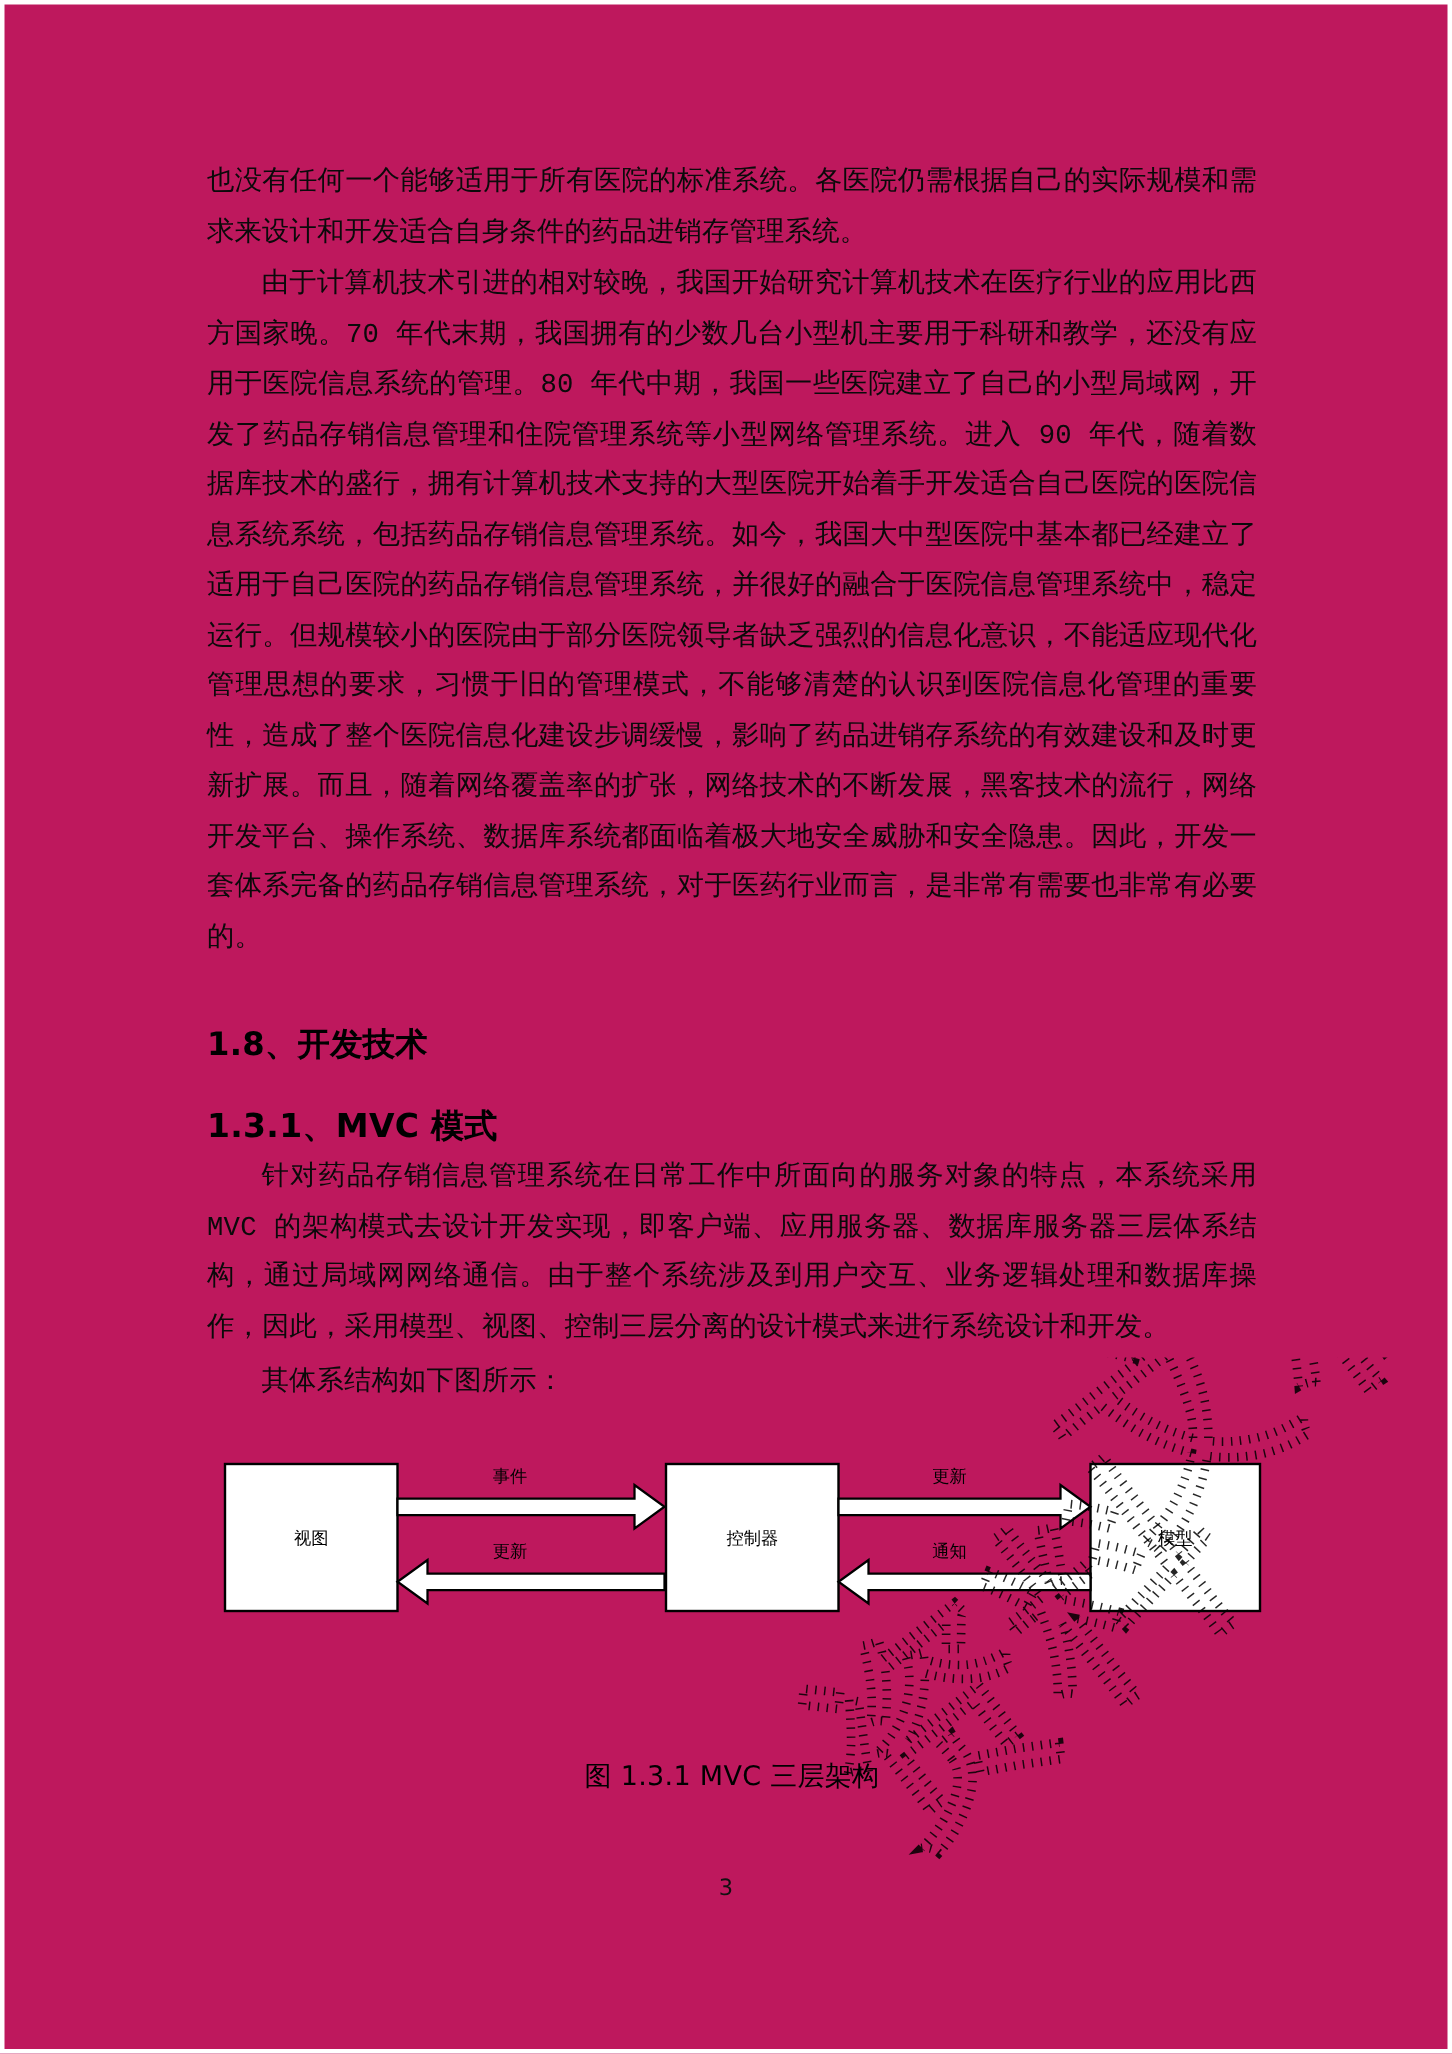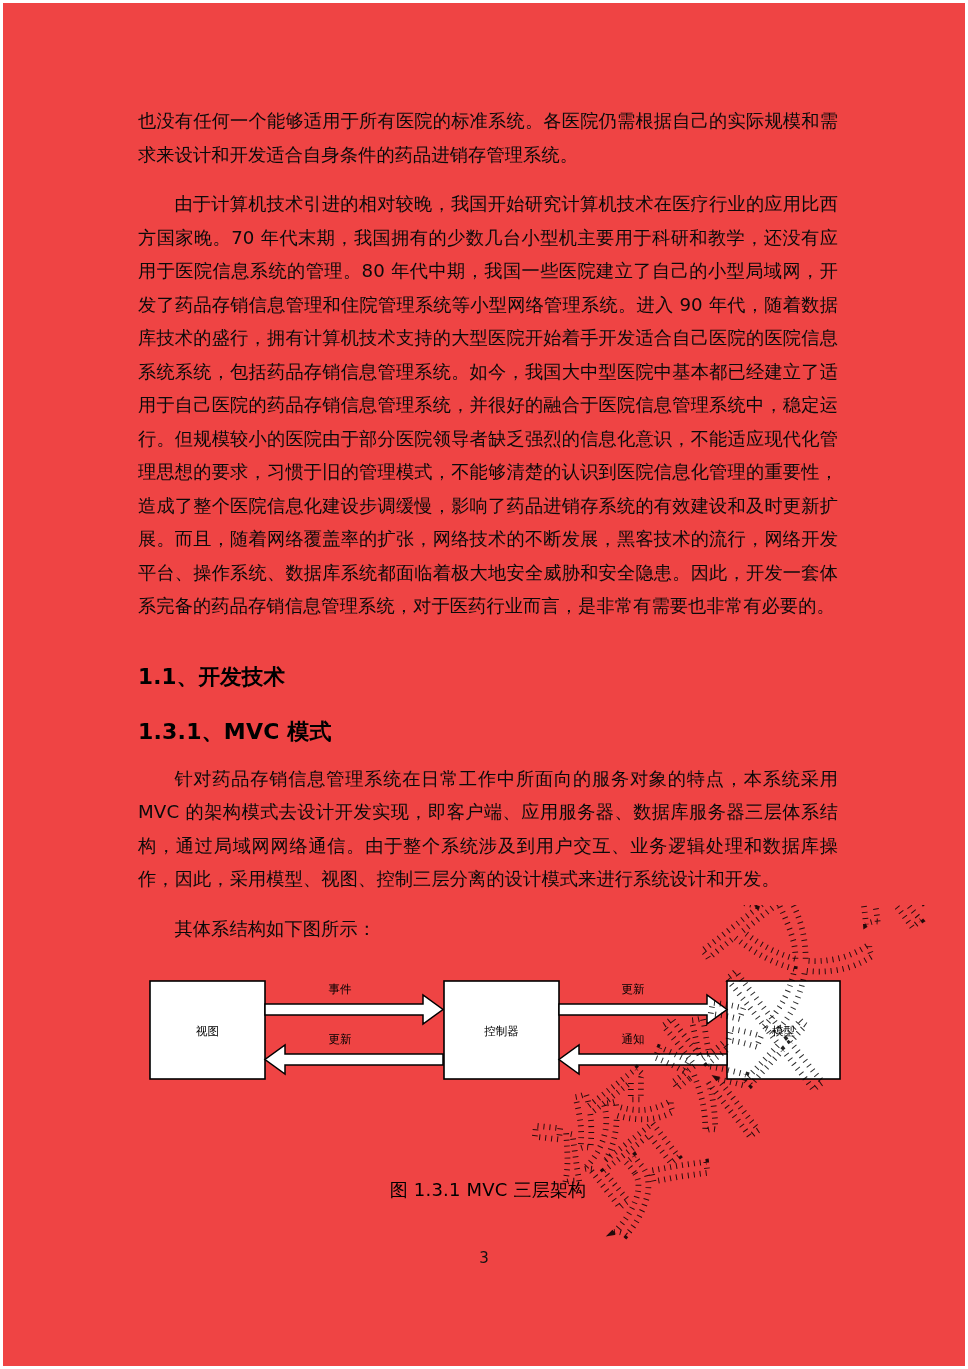--- a/index.html
+++ b/index.html
@@ -9,21 +9,21 @@
     background: #ffffff;
   }
   body {
     font-family: "DejaVu Sans", "Liberation Sans", sans-serif;
     color: #000000;
   }
   .page {
     position: relative;
     width: 968px;
     height: 1369px;
-    background: #ef4444;
+    background: #be185d;
     overflow: hidden;
     box-sizing: border-box;
   }
   .page-border {
     position: absolute;
     left: 0;
     top: 0;
     right: 0;
     bottom: 0;
     border: 3px solid #ffffff;
@@ -44,21 +44,22 @@
     text-align: justify;
     text-justify: inter-ideograph;
     margin: 0 0 0 0;
     letter-spacing: 0.15px;
     color: #0a0a0a;
   }
   .para.indent {
     text-indent: 2em;
   }
   .gap-para {
-    margin-top: 16px;
+    margin-top: 3px;
+    font-family: Liberation Mono, monospace;
   }
 
   
   .h2 {
     font-family: "DejaVu Sans", "Liberation Sans", sans-serif;
     font-weight: bold;
     font-size: 21.5px;
     line-height: 30px;
     margin: 39px 0 0 0;
     letter-spacing: 0.2px;
@@ -145,21 +146,21 @@
 
 <div class="page">
   <div class="page-border"></div>
 
   <div class="content">
 
     <p class="para">也没有任何一个能够适用于所有医院的标准系统。各医院仍需根据自己的实际规模和需求来设计和开发适合自身条件的药品进销存管理系统。</p>
 
     <p class="para indent gap-para">由于计算机技术引进的相对较晚，我国开始研究计算机技术在医疗行业的应用比西方国家晚。70 年代末期，我国拥有的少数几台小型机主要用于科研和教学，还没有应用于医院信息系统的管理。80 年代中期，我国一些医院建立了自己的小型局域网，开发了药品存销信息管理和住院管理系统等小型网络管理系统。进入 90 年代，随着数据库技术的盛行，拥有计算机技术支持的大型医院开始着手开发适合自己医院的医院信息系统系统，包括药品存销信息管理系统。如今，我国大中型医院中基本都已经建立了适用于自己医院的药品存销信息管理系统，并很好的融合于医院信息管理系统中，稳定运行。但规模较小的医院由于部分医院领导者缺乏强烈的信息化意识，不能适应现代化管理思想的要求，习惯于旧的管理模式，不能够清楚的认识到医院信息化管理的重要性，造成了整个医院信息化建设步调缓慢，影响了药品进销存系统的有效建设和及时更新扩展。而且，随着网络覆盖率的扩张，网络技术的不断发展，黑客技术的流行，网络开发平台、操作系统、数据库系统都面临着极大地安全威胁和安全隐患。因此，开发一套体系完备的药品存销信息管理系统，对于医药行业而言，是非常有需要也非常有必要的。</p>
 
-    <h2 class="h2">1.1、开发技术</h2>
+    <h2 class="h2">1.8、开发技术</h2>
 
     <h3 class="h3">1.3.1、MVC 模式</h3>
 
     <p class="para indent gap-para">针对药品存销信息管理系统在日常工作中所面向的服务对象的特点，本系统采用 MVC 的架构模式去设计开发实现，即客户端、应用服务器、数据库服务器三层体系结构，通过局域网网络通信。由于整个系统涉及到用户交互、业务逻辑处理和数据库操作，因此，采用模型、视图、控制三层分离的设计模式来进行系统设计和开发。</p>
 
     <p class="para indent gap-para">其体系结构如下图所示：</p>
 
     <div class="figure">
       <svg class="figure-svg" width="700" height="160" viewBox="0 0 700 160">
 

